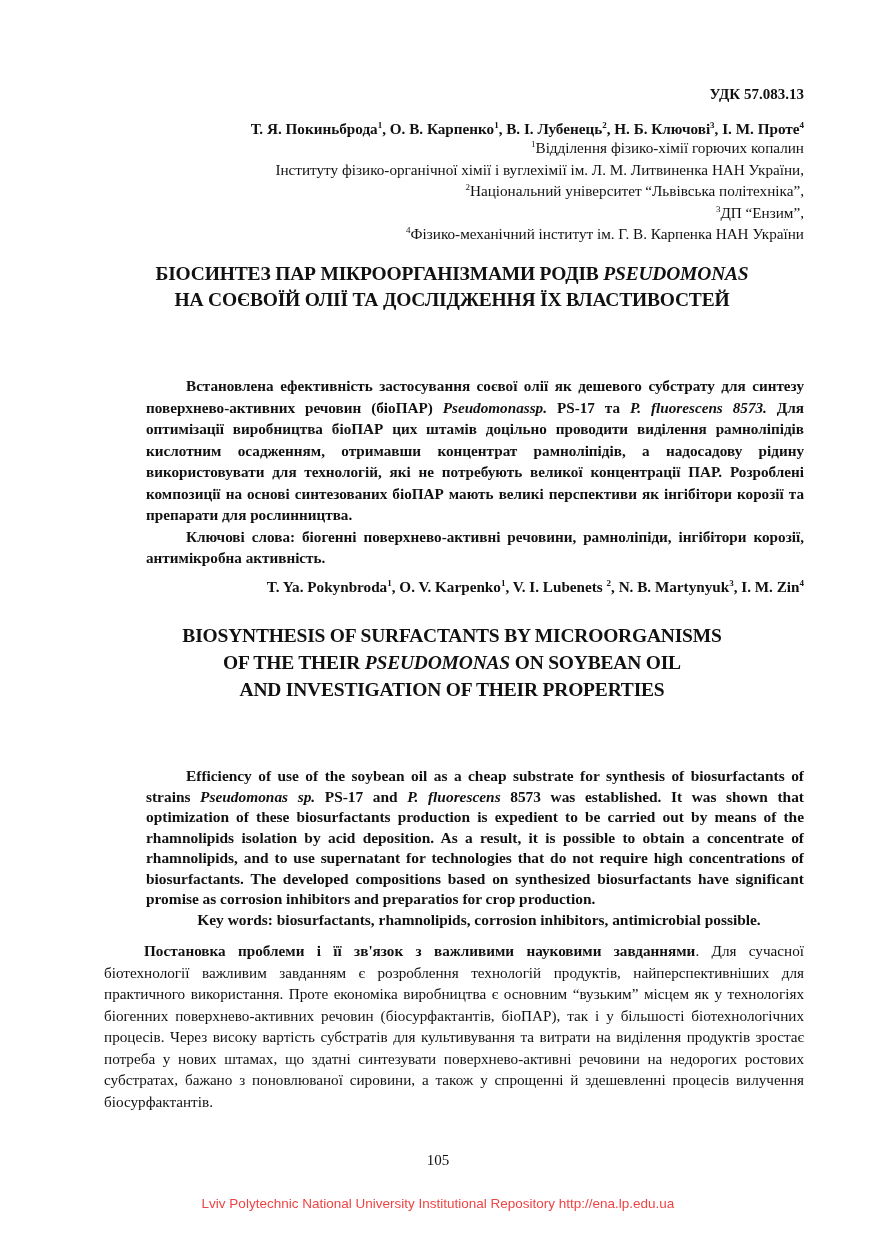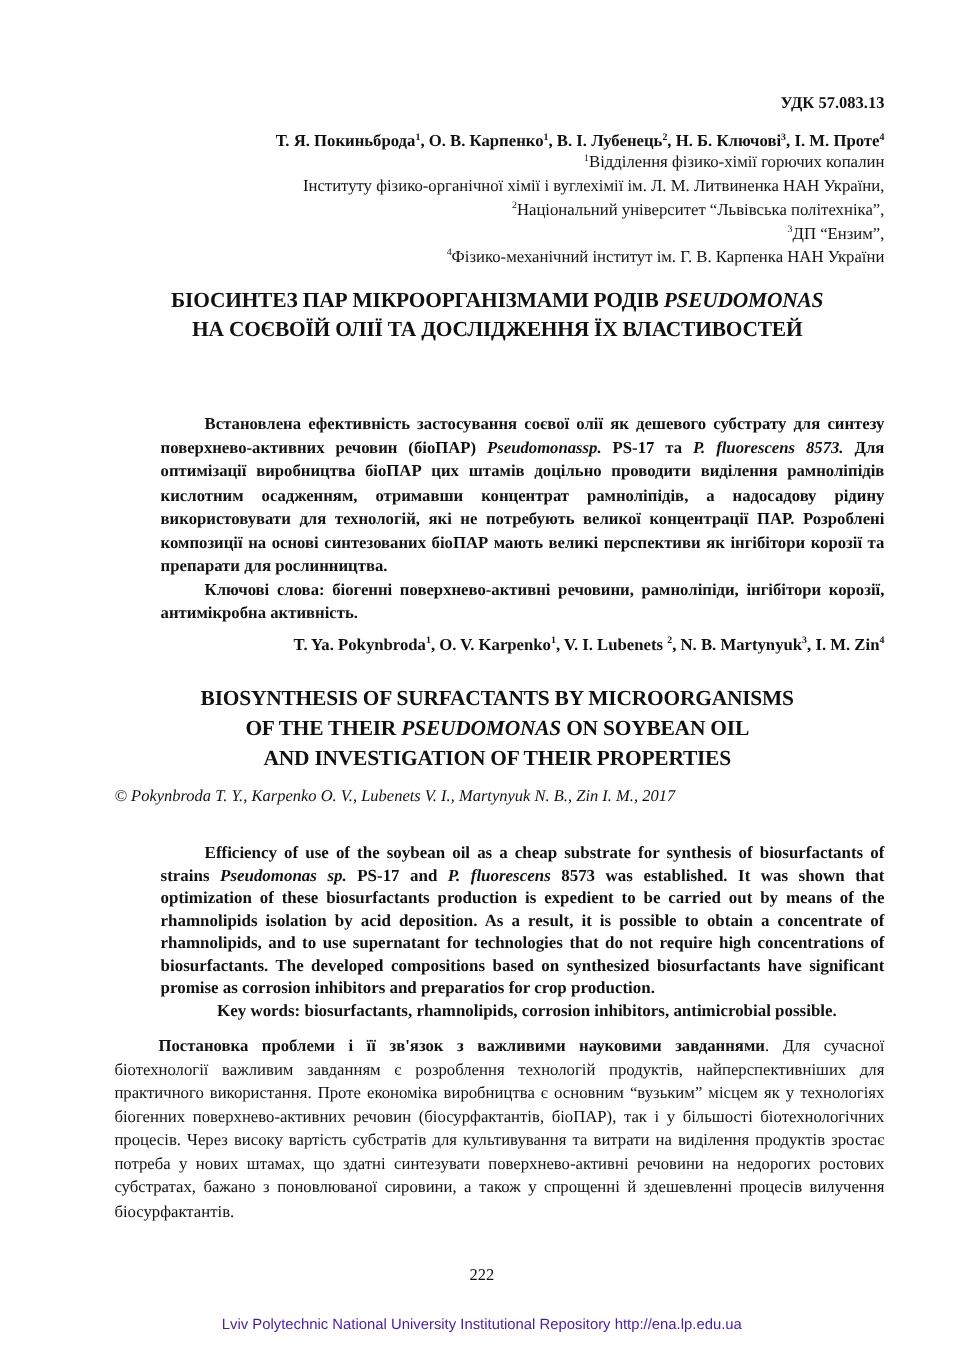--- a/index.html
+++ b/index.html
@@ -53,21 +53,21 @@
     .body-text {
       position: absolute; left: 104px; right: 72px; top: 940px;
       font-size: 15.2px; line-height: 21.5px; text-align: justify;
     }
     .body-text .lead { font-weight: bold; }
     .page-number {
       position: absolute; left: 0; right: 0; top: 1152px; text-align: center; font-size: 15px;
     }
     .repo-footer {
       position: absolute; left: 0; right: 0; top: 1196px; text-align: center;
-      font-family: "Liberation Sans", sans-serif; font-size: 13.5px; color: #4c1d95;
+      font-family: "Liberation Sans", sans-serif; font-size: 13.5px; color: #ef4444;
     }
   </style>
 </head>
 <body>
 
 <div class="page">
 
   <div class="udk">УДК 57.083.13</div>
 
   <div class="authors-uk">
@@ -104,27 +104,26 @@
     <span>N. B. Martynyuk</span><sup>3</sup>,
     <span>I. M. Zin</span><sup>4</sup>
   </div>
 
   <div class="title-en">
     <div>BIOSYNTHESIS OF SURFACTANTS BY MICROORGANISMS</div>
     <div><span>OF THE THEIR </span><i>PSEUDOMONAS</i><span> ON SOYBEAN OIL</span></div>
     <div>AND INVESTIGATION OF THEIR PROPERTIES</div>
   </div>
 
-  <div class="copyright en">© Pokynbroda T. Y., Karpenko O. V., Lubenets V. I., Martynyuk N. B., Zin I. M., 2017</div>
 
   <div class="abstract en">
     <div class="indent"><span>Efficiency of use of the soybean oil as a cheap substrate for synthesis of biosurfactants of strains </span><i>Pseudomonas sp.</i><span> PS-17 and </span><i>P. fluorescens</i><span> 8573 was established. It was shown that optimization of these biosurfactants production is expedient to be carried out by means of the rhamnolipids isolation by acid deposition. As a result, it is possible to obtain a concentrate of rhamnolipids, and to use supernatant for technologies that do not require high concentrations of biosurfactants. The developed compositions based on synthesized biosurfactants have significant promise as corrosion inhibitors and preparatios for crop production.</span></div>
     <div class="keywords-en">Key words: biosurfactants, rhamnolipids, corrosion inhibitors, antimicrobial possible.</div>
   </div>
 
   <div class="body-text">
     <div class="indent"><span class="lead">Постановка проблеми і її зв'язок з важливими науковими завданнями</span><span>. Для сучасної біотехнології важливим завданням є розроблення технологій продуктів, найперспективніших для практичного використання. Проте економіка виробництва є основним “вузьким” місцем як у технологіях біогенних поверхнево-активних речовин (біосурфактантів, біоПАР), так і у більшості біотехнологічних процесів. Через високу вартість субстратів для культивування та витрати на виділення продуктів зростає потреба у нових штамах, що здатні синтезувати поверхнево-активні речовини на недорогих ростових субстратах, бажано з поновлюваної сировини, а також у спрощенні й здешевленні процесів вилучення біосурфактантів.</span></div>
   </div>
 
-  <div class="page-number">222</div>
+  <div class="page-number">105</div>
 
   <div class="repo-footer">Lviv Polytechnic National University Institutional Repository http://ena.lp.edu.ua</div>
 </div>
 
 </body></html>

